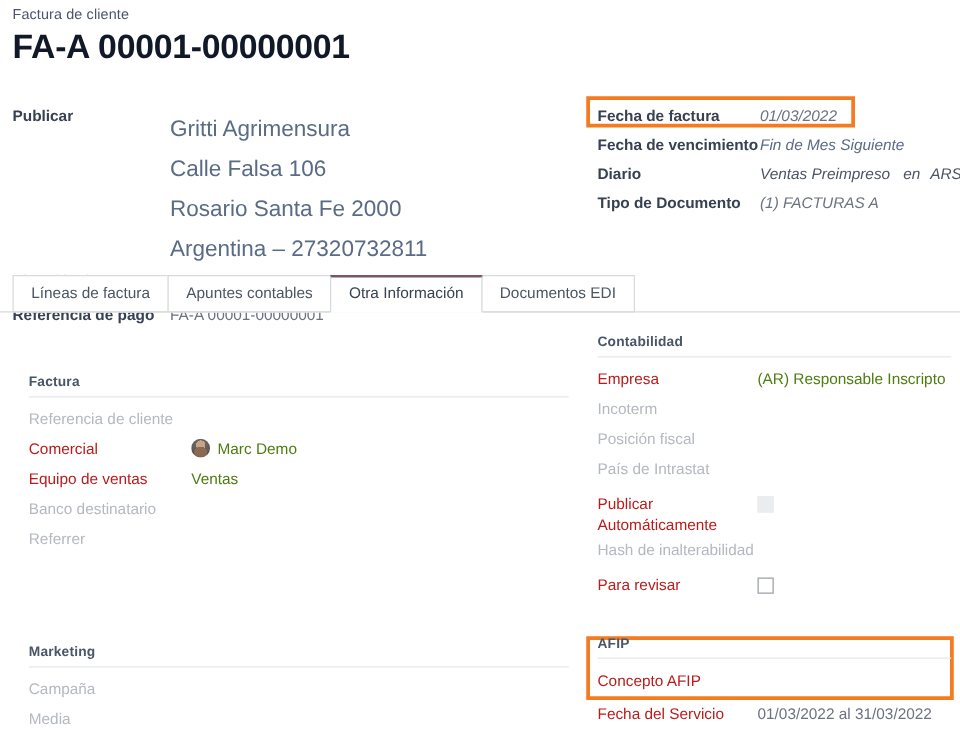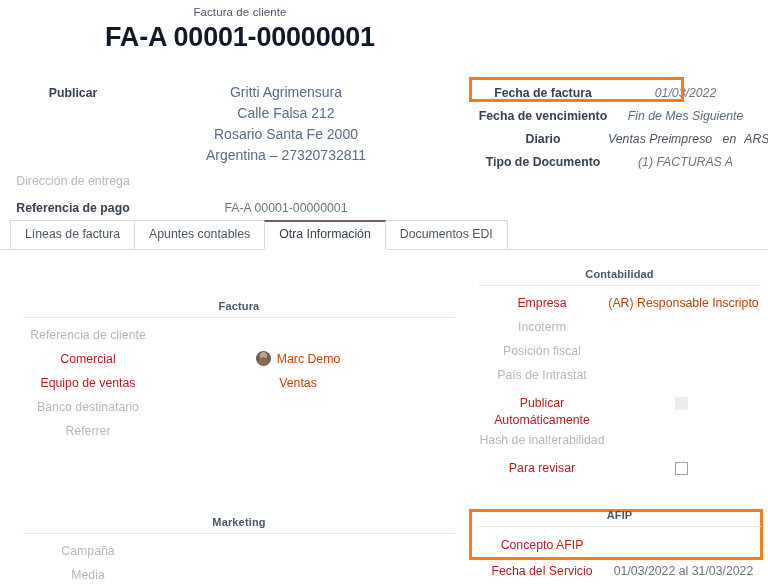--- a/index.html
+++ b/index.html
@@ -9,21 +9,20 @@
     background: #ffffff;
     font-family: "Liberation Sans", sans-serif;
     color: #374151;
     -webkit-font-smoothing: antialiased;
   }
   #page {
     position: relative;
     width: 768px; height: 585px;
     overflow: hidden;
     background: #fff;
-    text-align: center;
   }
 
   
   .hdr { position: absolute; left: 10px; top: 6px; width: 460px; }
   .breadcrumb-label {
     font-size: 11.5px;
     color: #4a5568;
     letter-spacing: .1px;
   }
   .doc-title {
@@ -58,21 +57,21 @@
   .fval.plain { color: #6b7280; }
 
   
   .hdr-left .flabel { width: 126px; }
   .hdr-left .fval   { width: 300px; }
 
   
   .hdr-right .flabel { width: 130px; }
   .hdr-right .fval   { width: 155px; font-style: italic; }
 
-  .addr-line { font-size: 14px; line-height: 21px; color: #5a6b86; }
+  .addr-line { font-size: 18px; line-height: 21px; color: #5a6b86; margin-top: 11px; }
   .addr-line:first-child { color: #5a6b86; }
 
   
   .hl-box {
     position: absolute;
     border: 3px solid #f47b20;
     pointer-events: none;
   }
   #hl-fecha-factura { left: 469px; top: 77px; width: 215px; height: 25px; }
   #hl-afip { left: 469px; top: 509px; width: 294px; height: 51px; }
@@ -130,21 +129,21 @@
     font-weight: normal;
     color: #b91c1c;
     line-height: 23px;
     flex: 0 0 auto;
     white-space: nowrap;
   }
   .blabel.muted { font-weight: normal; color: #b4b8bf; }
   .bval {
     font-size: 12.3px;
     line-height: 23px;
-    color: #c2410c;
+    color: #4d7c0f;
   }
   .bval.plain { color: #6b7280; }
 
   .body-left  .blabel { width: 130px; }
   .body-right .blabel { width: 128px; }
 
   .body-left  .bval { width: 290px; }
   .body-right .bval { width: 150px; }
 
   
@@ -186,21 +185,21 @@
     <div class="breadcrumb-label">Factura de cliente</div>
     <div class="doc-title">FA-A 00001-00000001</div>
   </div>
 
   <div class="hdr-left">
 
     <div class="frow">
       <div class="flabel">Publicar</div>
       <div class="fval">
         <div class="addr-line">Gritti Agrimensura</div>
-        <div class="addr-line">Calle Falsa 212</div>
+        <div class="addr-line">Calle Falsa 106</div>
         <div class="addr-line">Rosario Santa Fe 2000</div>
         <div class="addr-line">Argentina – 27320732811</div>
       </div>
     </div>
 
     <div class="frow" style="margin-top:4px;">
       <div class="flabel muted">Dirección de entrega</div>
       <div class="fval plain"></div>
     </div>
 

